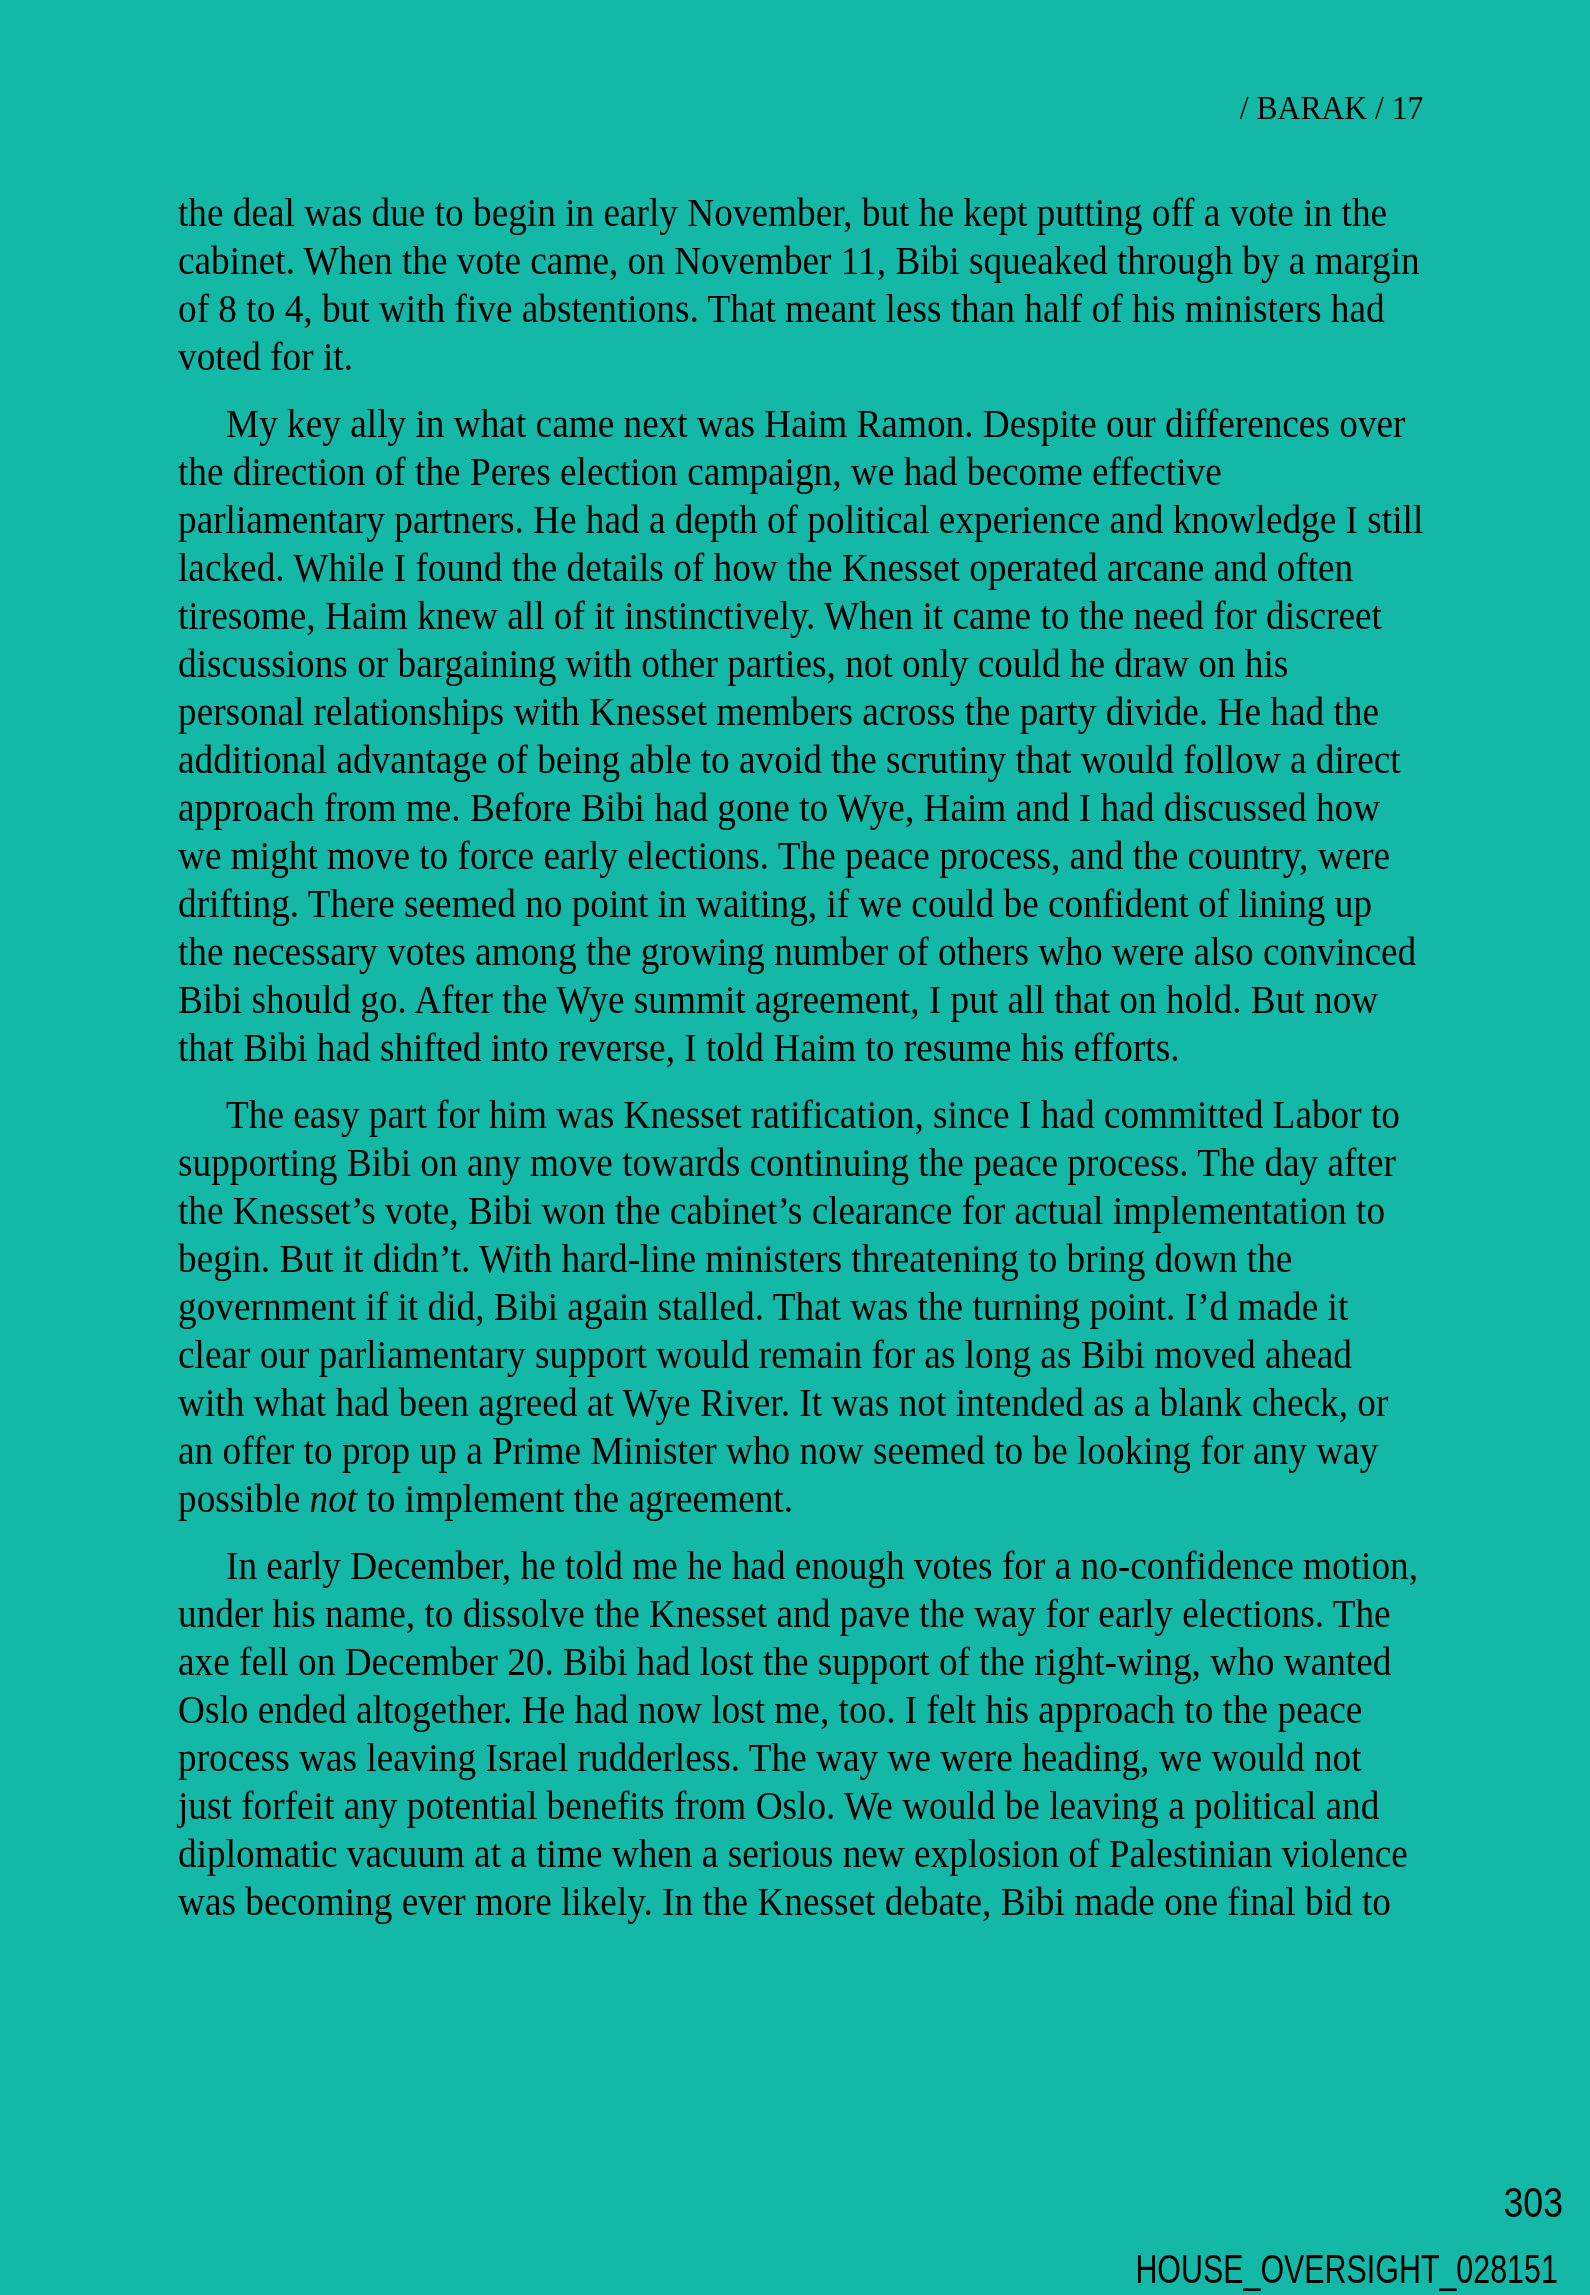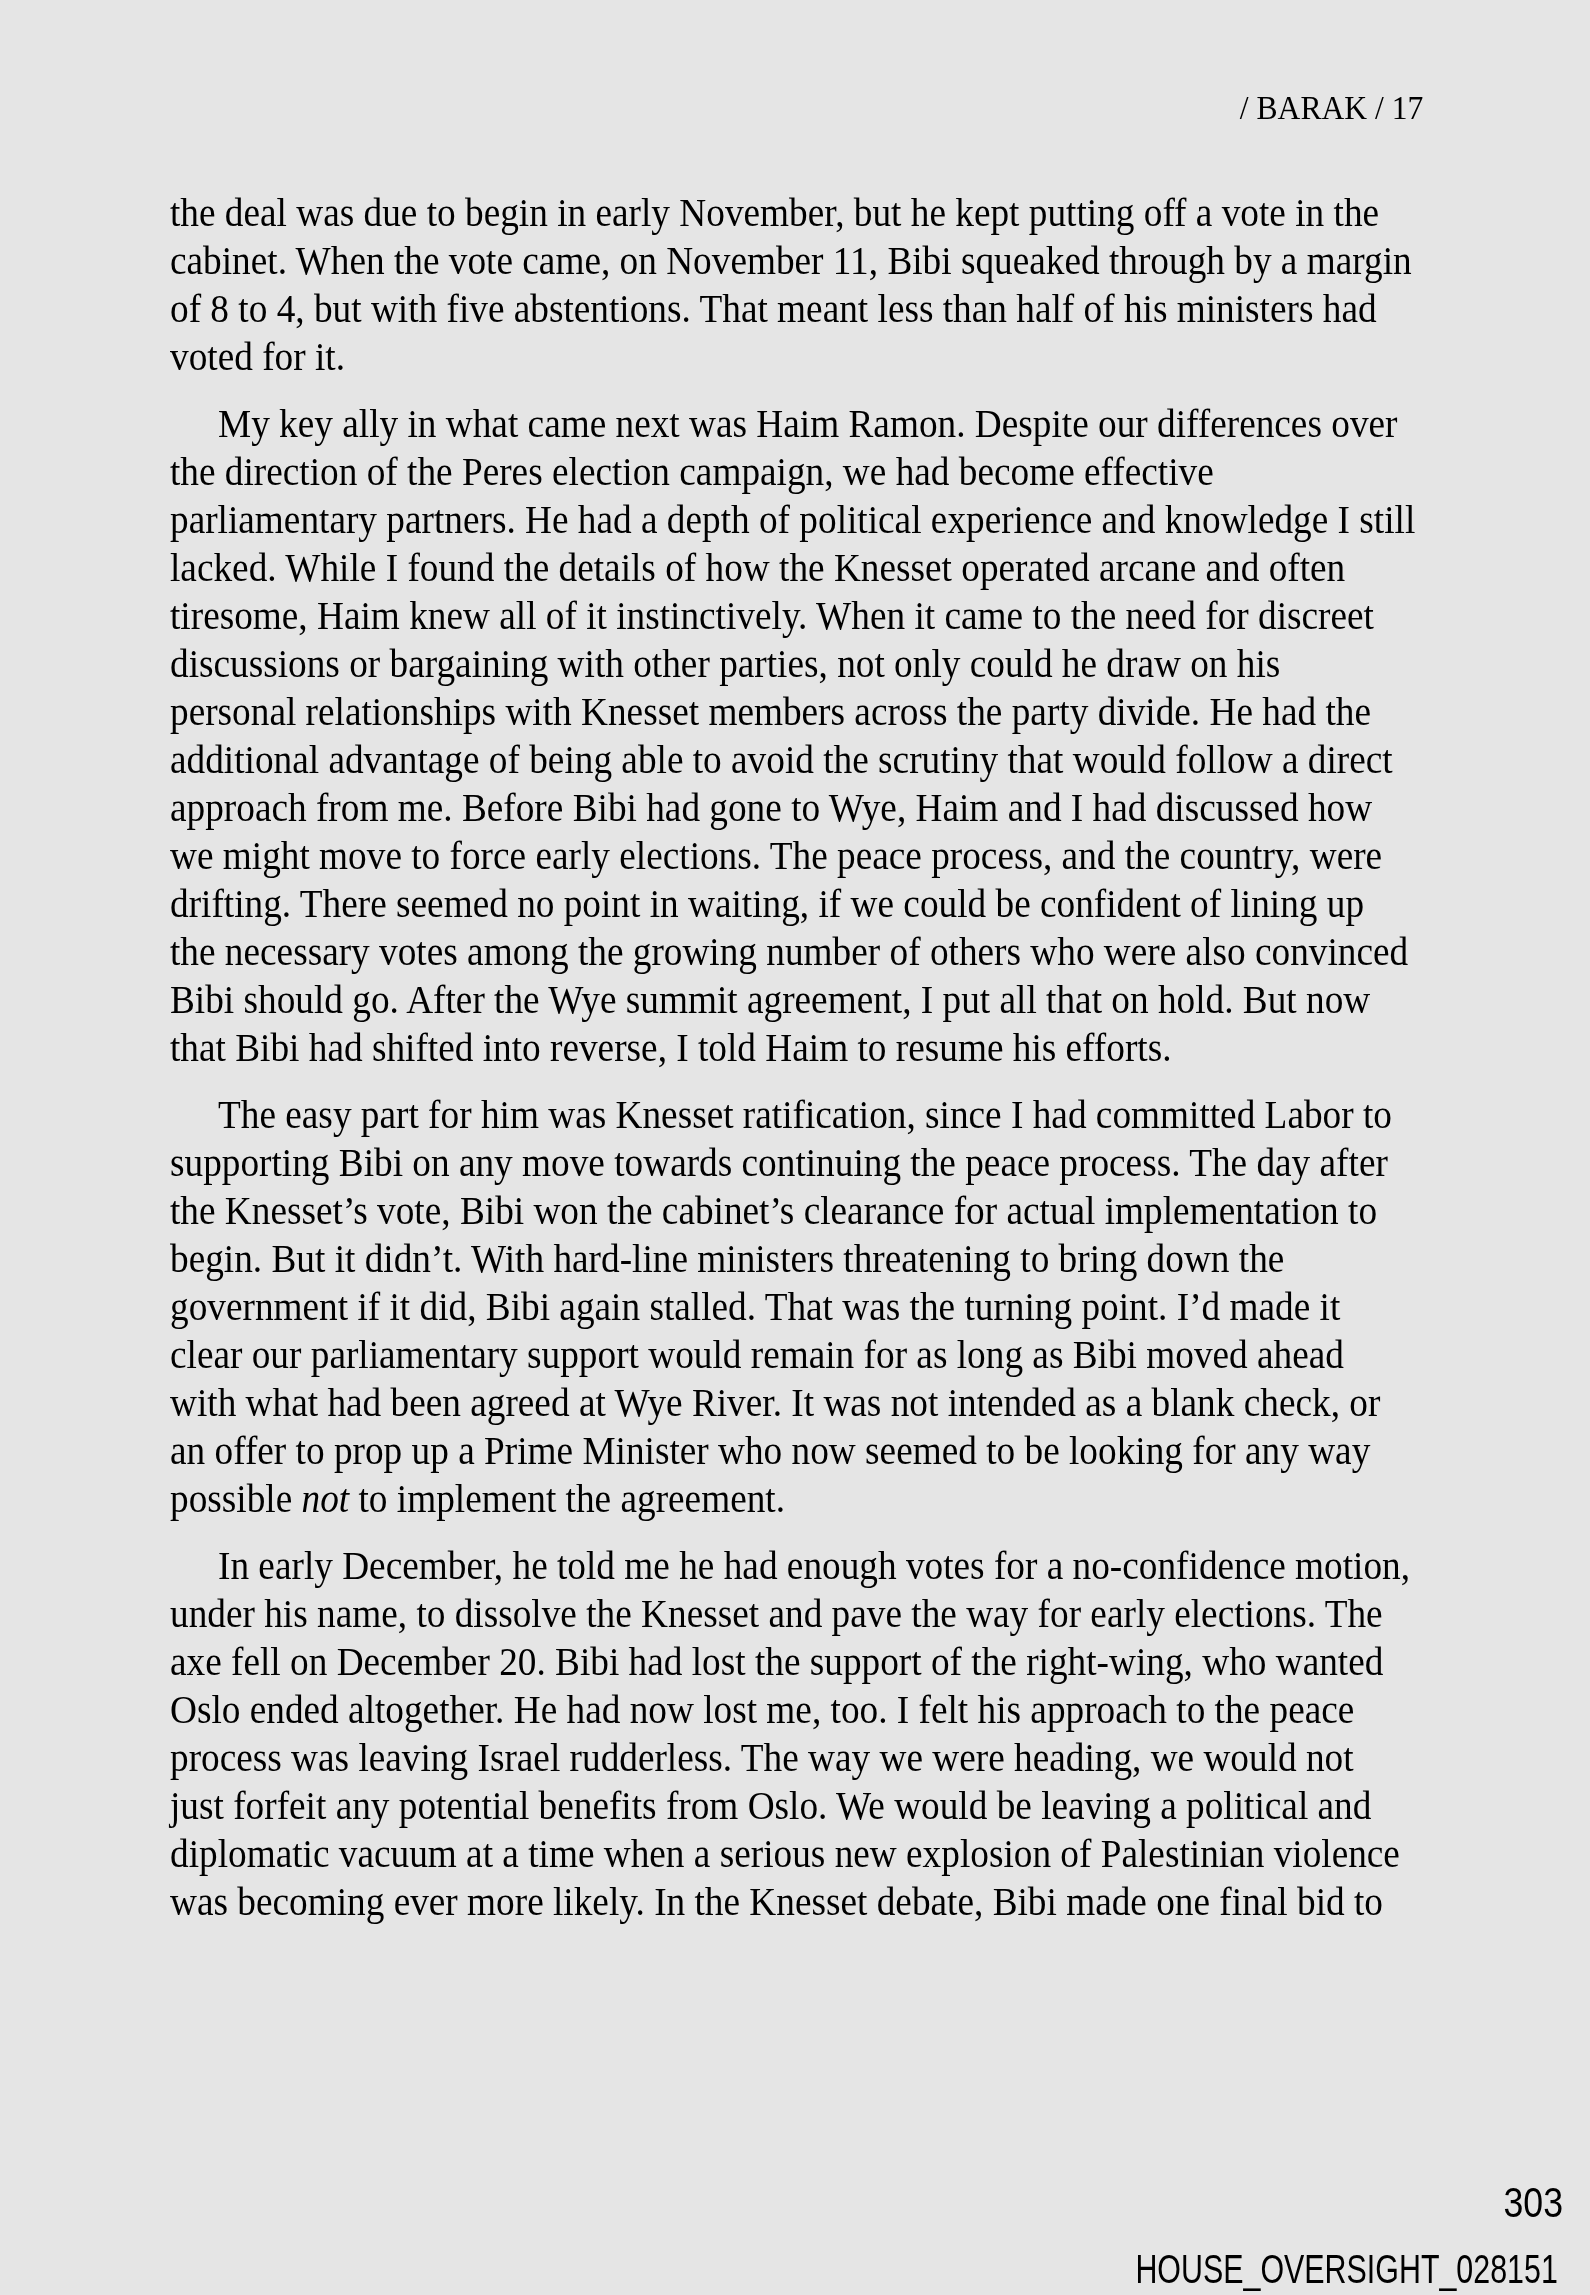--- a/index.html
+++ b/index.html
@@ -8,39 +8,39 @@
     height: 2295px;
     position: relative;
     background: #ffffff;
     color: #000000;
     font-family: "Liberation Serif", serif;
     overflow: hidden;
   }
   .page {
     position: absolute;
     inset: 0;
-    background: #e5e5e5;
+    background: #14b8a6;
   }
   .running-header {
     position: absolute;
     top: 89px;
     right: 168px;
     font-size: 34px;
     line-height: 38px;
     white-space: pre;
     transform: scaleX(0.93);
     transform-origin: 100% 50%;
   }
   .textblock {
     position: absolute;
     left: 170px;
     top: 189px;
     width: 1283px;
   }
-  .para { margin: 0 0 19px 0; }
+  .para { margin: 0 0 19px 8px; }
   .line {
     font-size: 40px;
     line-height: 48px;
     white-space: pre;
     transform: scaleX(0.932);
     transform-origin: 0 50%;
   }
   .line.indent { margin-left: 48px; }
   .it { font-style: italic; }
   .page-number {

